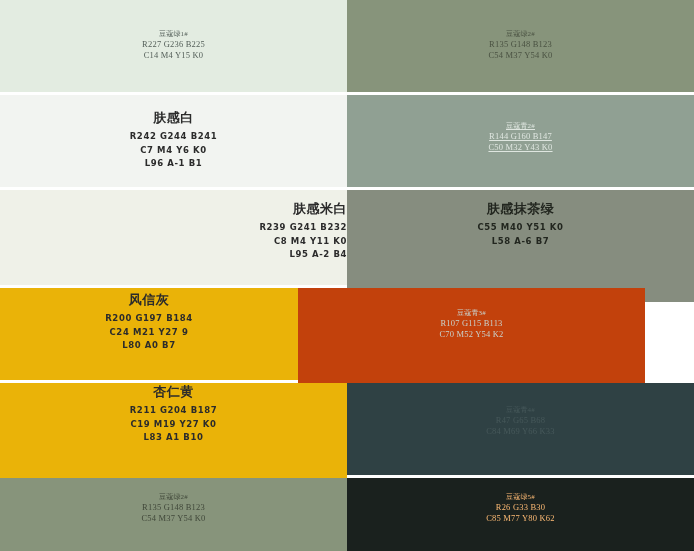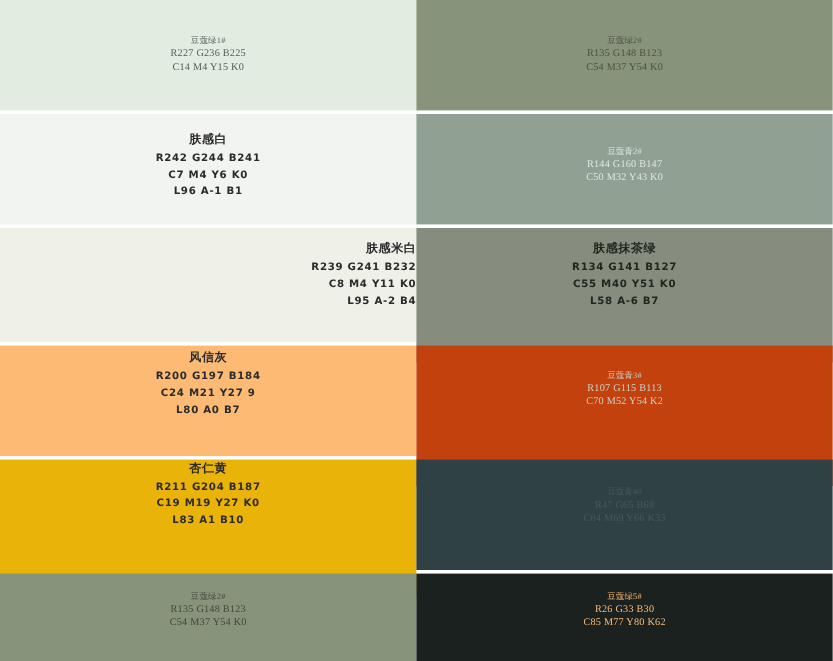--- a/index.html
+++ b/index.html
@@ -36,21 +36,21 @@
   .name{font-size:7.5px;letter-spacing:.2px;}
   .code{font-size:8px;letter-spacing:.2px;}
 
   
   .style-thin .label{font-family:"Liberation Serif", serif;}
   .style-thin .name{font-size:7px;}
   .style-thin .code{font-size:8.5px;}
 
   
   .style-bold .label{font-family:"DejaVu Sans", sans-serif;font-weight:bold;}
-  .style-bold .name{font-size:10px;letter-spacing:.5px;}
+  .style-bold .name{font-size:13px;letter-spacing:.5px;font-family:Liberation Mono, monospace;}
   .style-bold .code{font-size:8.5px;letter-spacing:.6px;}
   .style-bold .label .ln{margin-bottom:3px;}
 </style>
 </head>
 <body>
 
 <div class="palette">
     <div class="row" style="height: 92px; border-radius: 10px;">
       <div class="swatch style-thin" style="width: 347px; height: 92px; background: rgb(227, 236, 225);">
         <div class="label" style="color: rgb(85, 96, 90); top: 30px;">
@@ -70,47 +70,46 @@
     <div class="row" style="height: 92px;">
       <div class="swatch style-bold" style="width: 347px; height: 92px; background: rgb(242, 244, 241);">
         <div class="label" style="color: rgb(43, 43, 43); top: 16px;">
           <span class="ln name">肤感白</span>
           <span class="ln code">R242 G244 B241</span>
           <span class="ln code">C7 M4 Y6 K0</span>
           <span class="ln code">L96 A-1 B1</span>
         </div>
       </div>
       <div class="swatch style-thin" style="width: 347px; height: 92px; background: rgb(144, 160, 147);">
-        <div class="label" style="color: rgb(223, 230, 224); top: 27px;">
+        <div class="label" style="color: rgb(223, 230, 224); top: 27px; text-decoration: underline;">
           <span class="ln name">豆蔻青2#</span>
           <span class="ln code">R144 G160 B147</span>
           <span class="ln code">C50 M32 Y43 K0</span>
         </div>
       </div>
     </div>
     <div class="row" style="height: 95px;">
       <div class="swatch style-bold" style="width: 347px; height: 95px; background: rgb(239, 241, 232);">
         <div class="label" style="color: rgb(43, 43, 43); top: 12px; text-align: right;">
           <span class="ln name">肤感米白</span>
           <span class="ln code">R239 G241 B232</span>
           <span class="ln code">C8 M4 Y11 K0</span>
           <span class="ln code">L95 A-2 B4</span>
         </div>
       </div>
       <div class="swatch style-bold" style="width: 347px; height: 112px; background: rgb(134, 141, 127);">
         <div class="label" style="color: rgb(34, 38, 31); top: 12px;">
           <span class="ln name">肤感抹茶绿</span>
-          <span class="ln code">R134 G141 B127</span>
           <span class="ln code">C55 M40 Y51 K0</span>
           <span class="ln code">L58 A-6 B7</span>
         </div>
       </div>
     </div>
     <div class="row" style="height: 92px;">
-      <div class="swatch style-bold" style="width: 347px; height: 92px; background: #fdba74;">
+      <div class="swatch style-bold" style="width: 298px; height: 92px; background: #eab308;">
         <div class="label" style="color: rgb(43, 43, 43); top: 5px;">
           <span class="ln name">风信灰</span>
           <span class="ln code">R200 G197 B184</span>
           <span class="ln code">C24 M21 Y27 9</span>
           <span class="ln code">L80 A0 B7</span>
         </div>
       </div>
       <div class="swatch style-thin" style="width: 347px; height: 117px; background: #c2410c; text-decoration: underline;">
         <div class="label" style="color: rgb(201, 210, 205); top: 21px;">
           <span class="ln name">豆蔻青3#</span>

